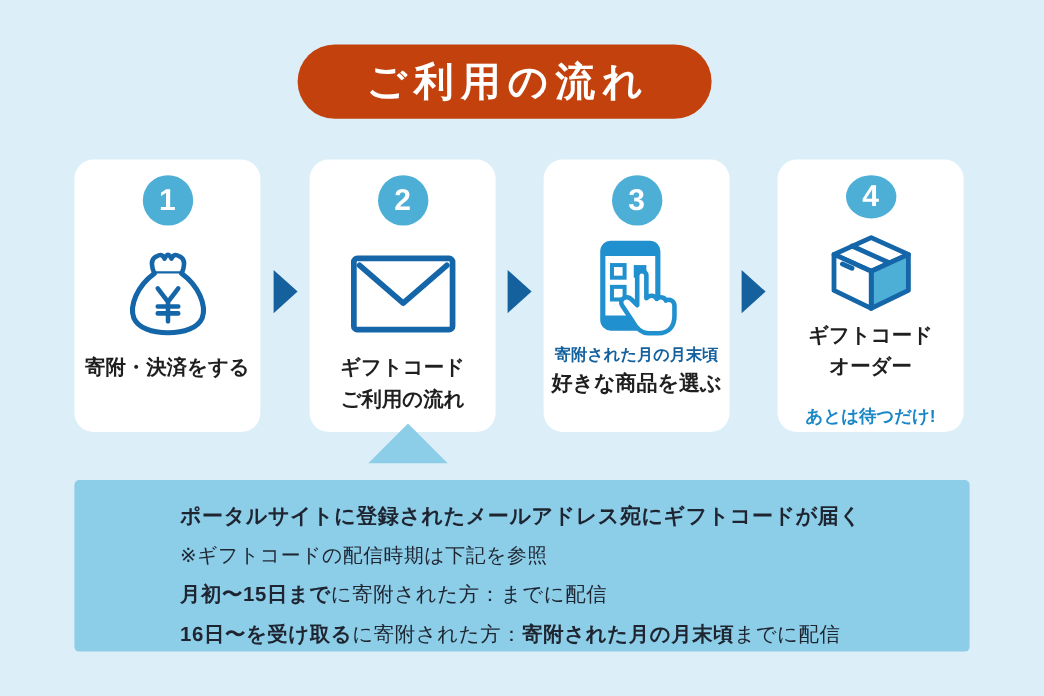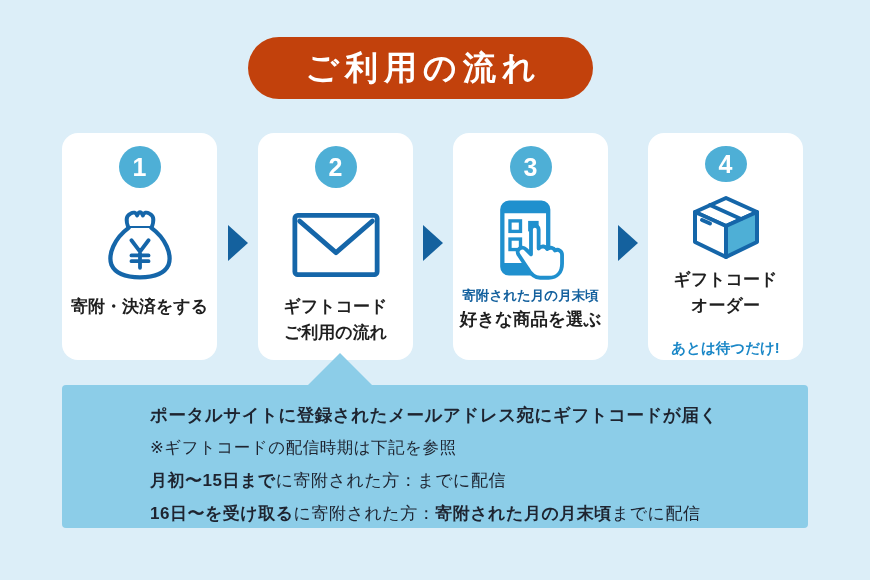--- a/index.html
+++ b/index.html
@@ -56,21 +56,21 @@
   .arrow-b { left: 423px; }
   .arrow-c { left: 618px; }
   .note-tail {
     position: absolute; left: 307px; top: 353px;
     width: 0; height: 0;
     border-left: 33px solid transparent;
     border-right: 33px solid transparent;
     border-bottom: 33px solid #8CCDE8;
   }
   .note-box {
-    position: absolute; left: 62px; top: 385px;
+    position: absolute; left: 62px; top: 400px;
     width: 746px; height: 143px;
     background: #8CCDE8; border-radius: 4px;
     padding: 13px 20px 0 88px;
     color: #1E2430;
   }
   .note-line { height: 33px; display: flex; align-items: center; font-size: 17px; letter-spacing: 0.5px; }
   .note-heading { font-weight: bold; font-size: 17.5px; }
   .note-sub { font-size: 16.5px; }
   .seg-b { font-weight: bold; }
   .seg-r { font-weight: normal; font-family: Liberation Mono, monospace; }

